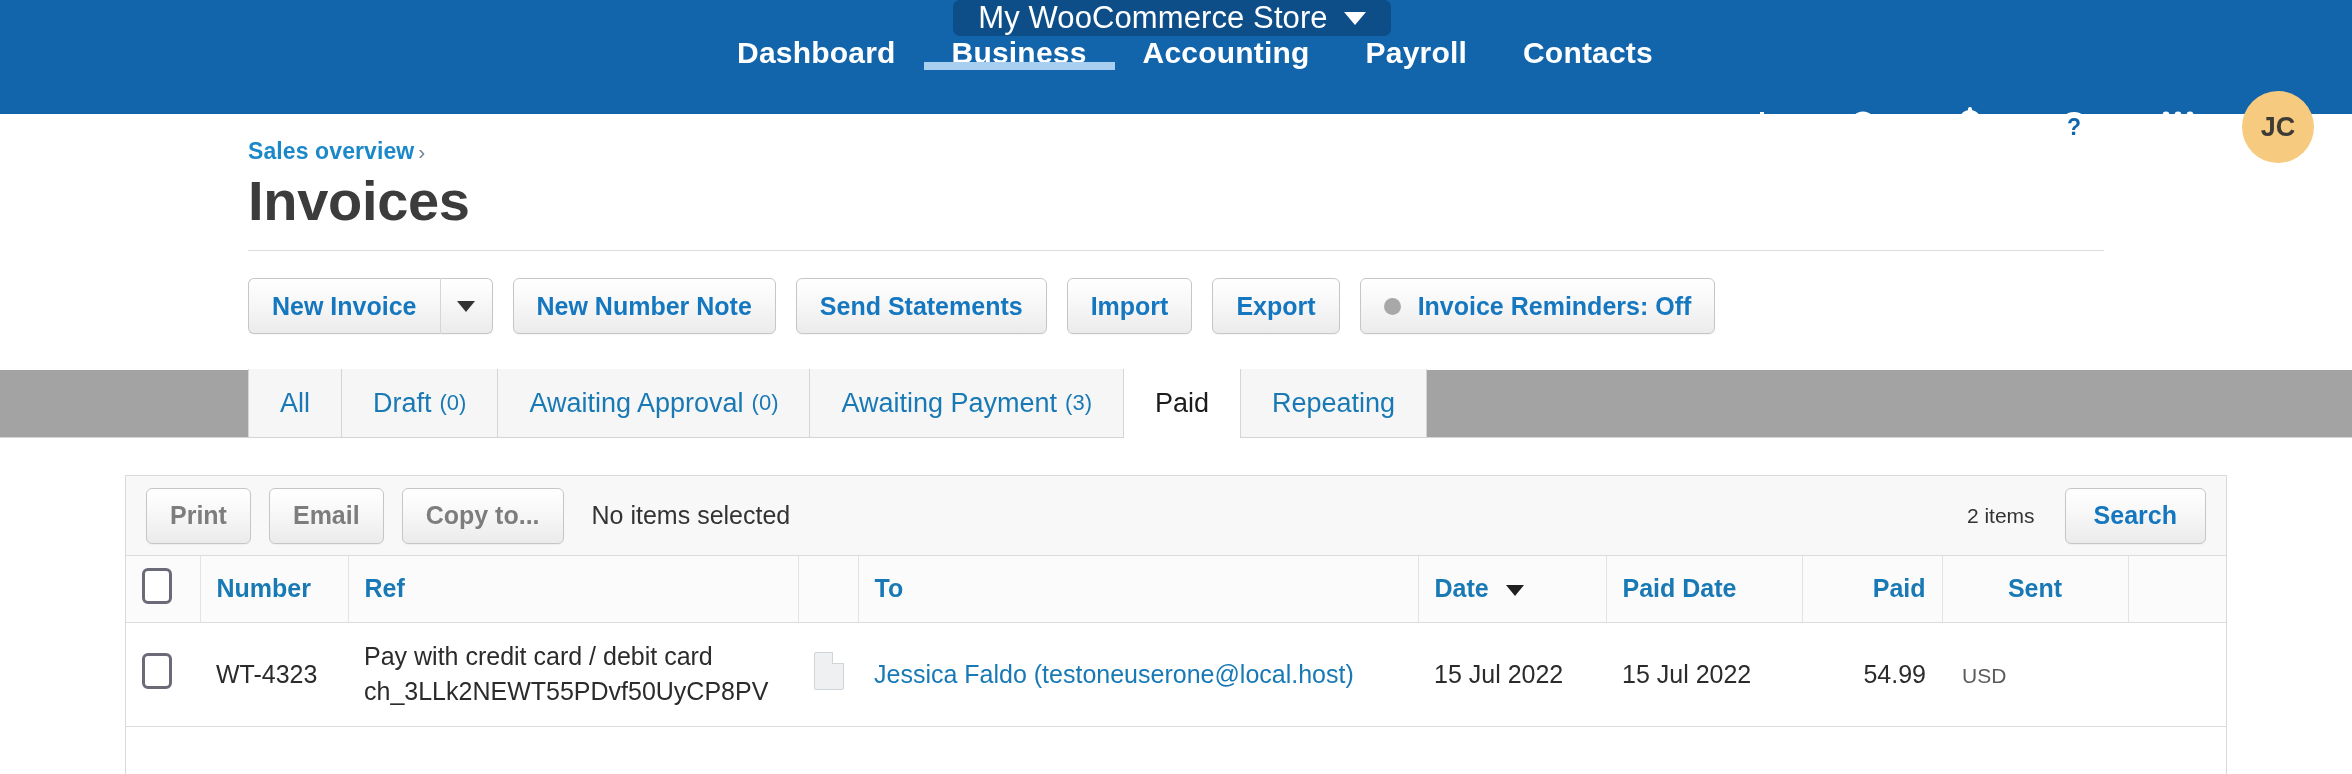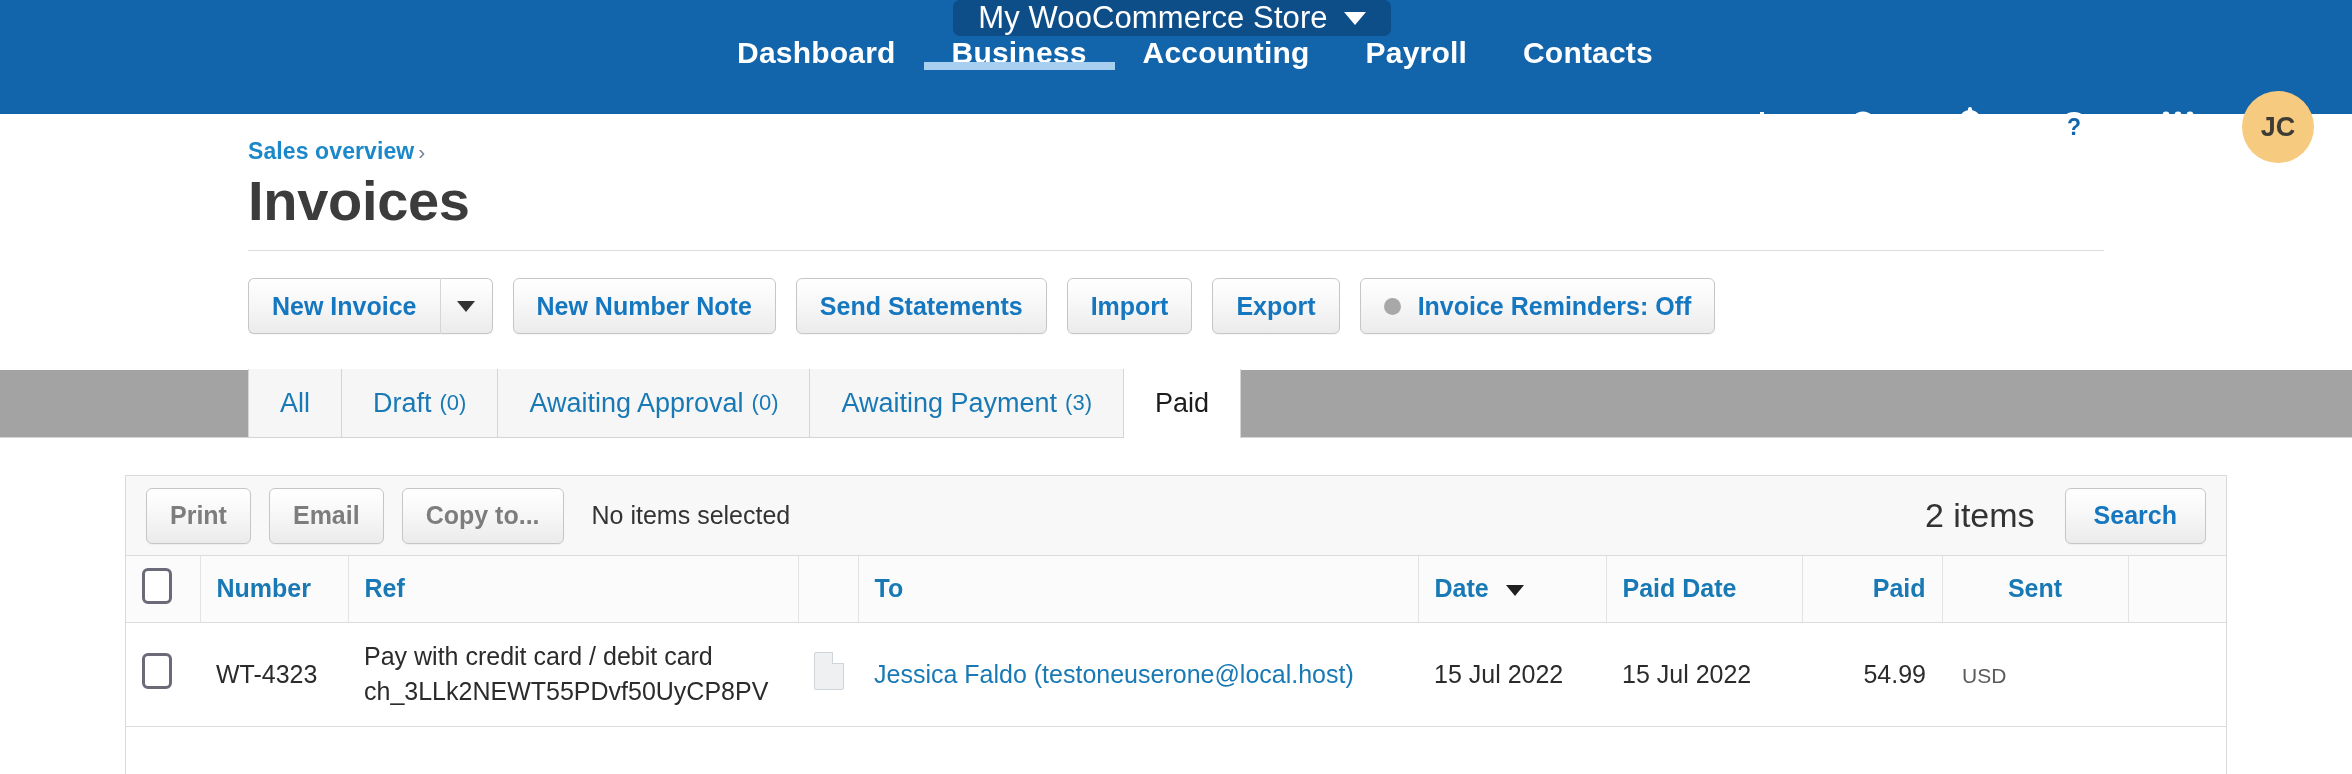--- a/index.html
+++ b/index.html
@@ -232,21 +232,21 @@
     color: #7d7d7d;
   }
   .actionbar .btn { margin-right: 18px; }
   .no-items {
     font-size: 25px;
     color: #333333;
     margin-left: 10px;
   }
   .items-count {
     margin-left: auto;
-    font-size: 34px;
+    font-size: 21px;
     color: #333333;
     margin-right: 30px;
   }
   .btn-search { color: #1577bf; margin-right: 0 !important; padding: 0 28px; }
 
   
   table.grid {
     width: 100%;
     border-collapse: collapse;
     table-layout: fixed;
@@ -461,20 +461,23 @@
     <div class="tab">
       <span>Awaiting Approval</span>
       <span class="count">(0)</span>
     </div>
     <div class="tab">
       <span>Awaiting Payment</span>
       <span class="count">(3)</span>
     </div>
     <div class="tab active">
       <span>Paid</span>
+    </div>
+    <div class="tab">
+      <span>Repeating</span>
     </div>
   </div>
 </div>
 
 <div class="panel">
 
   <div class="actionbar">
     <div class="btn btn-muted">
       <span>Print</span>
     </div>

